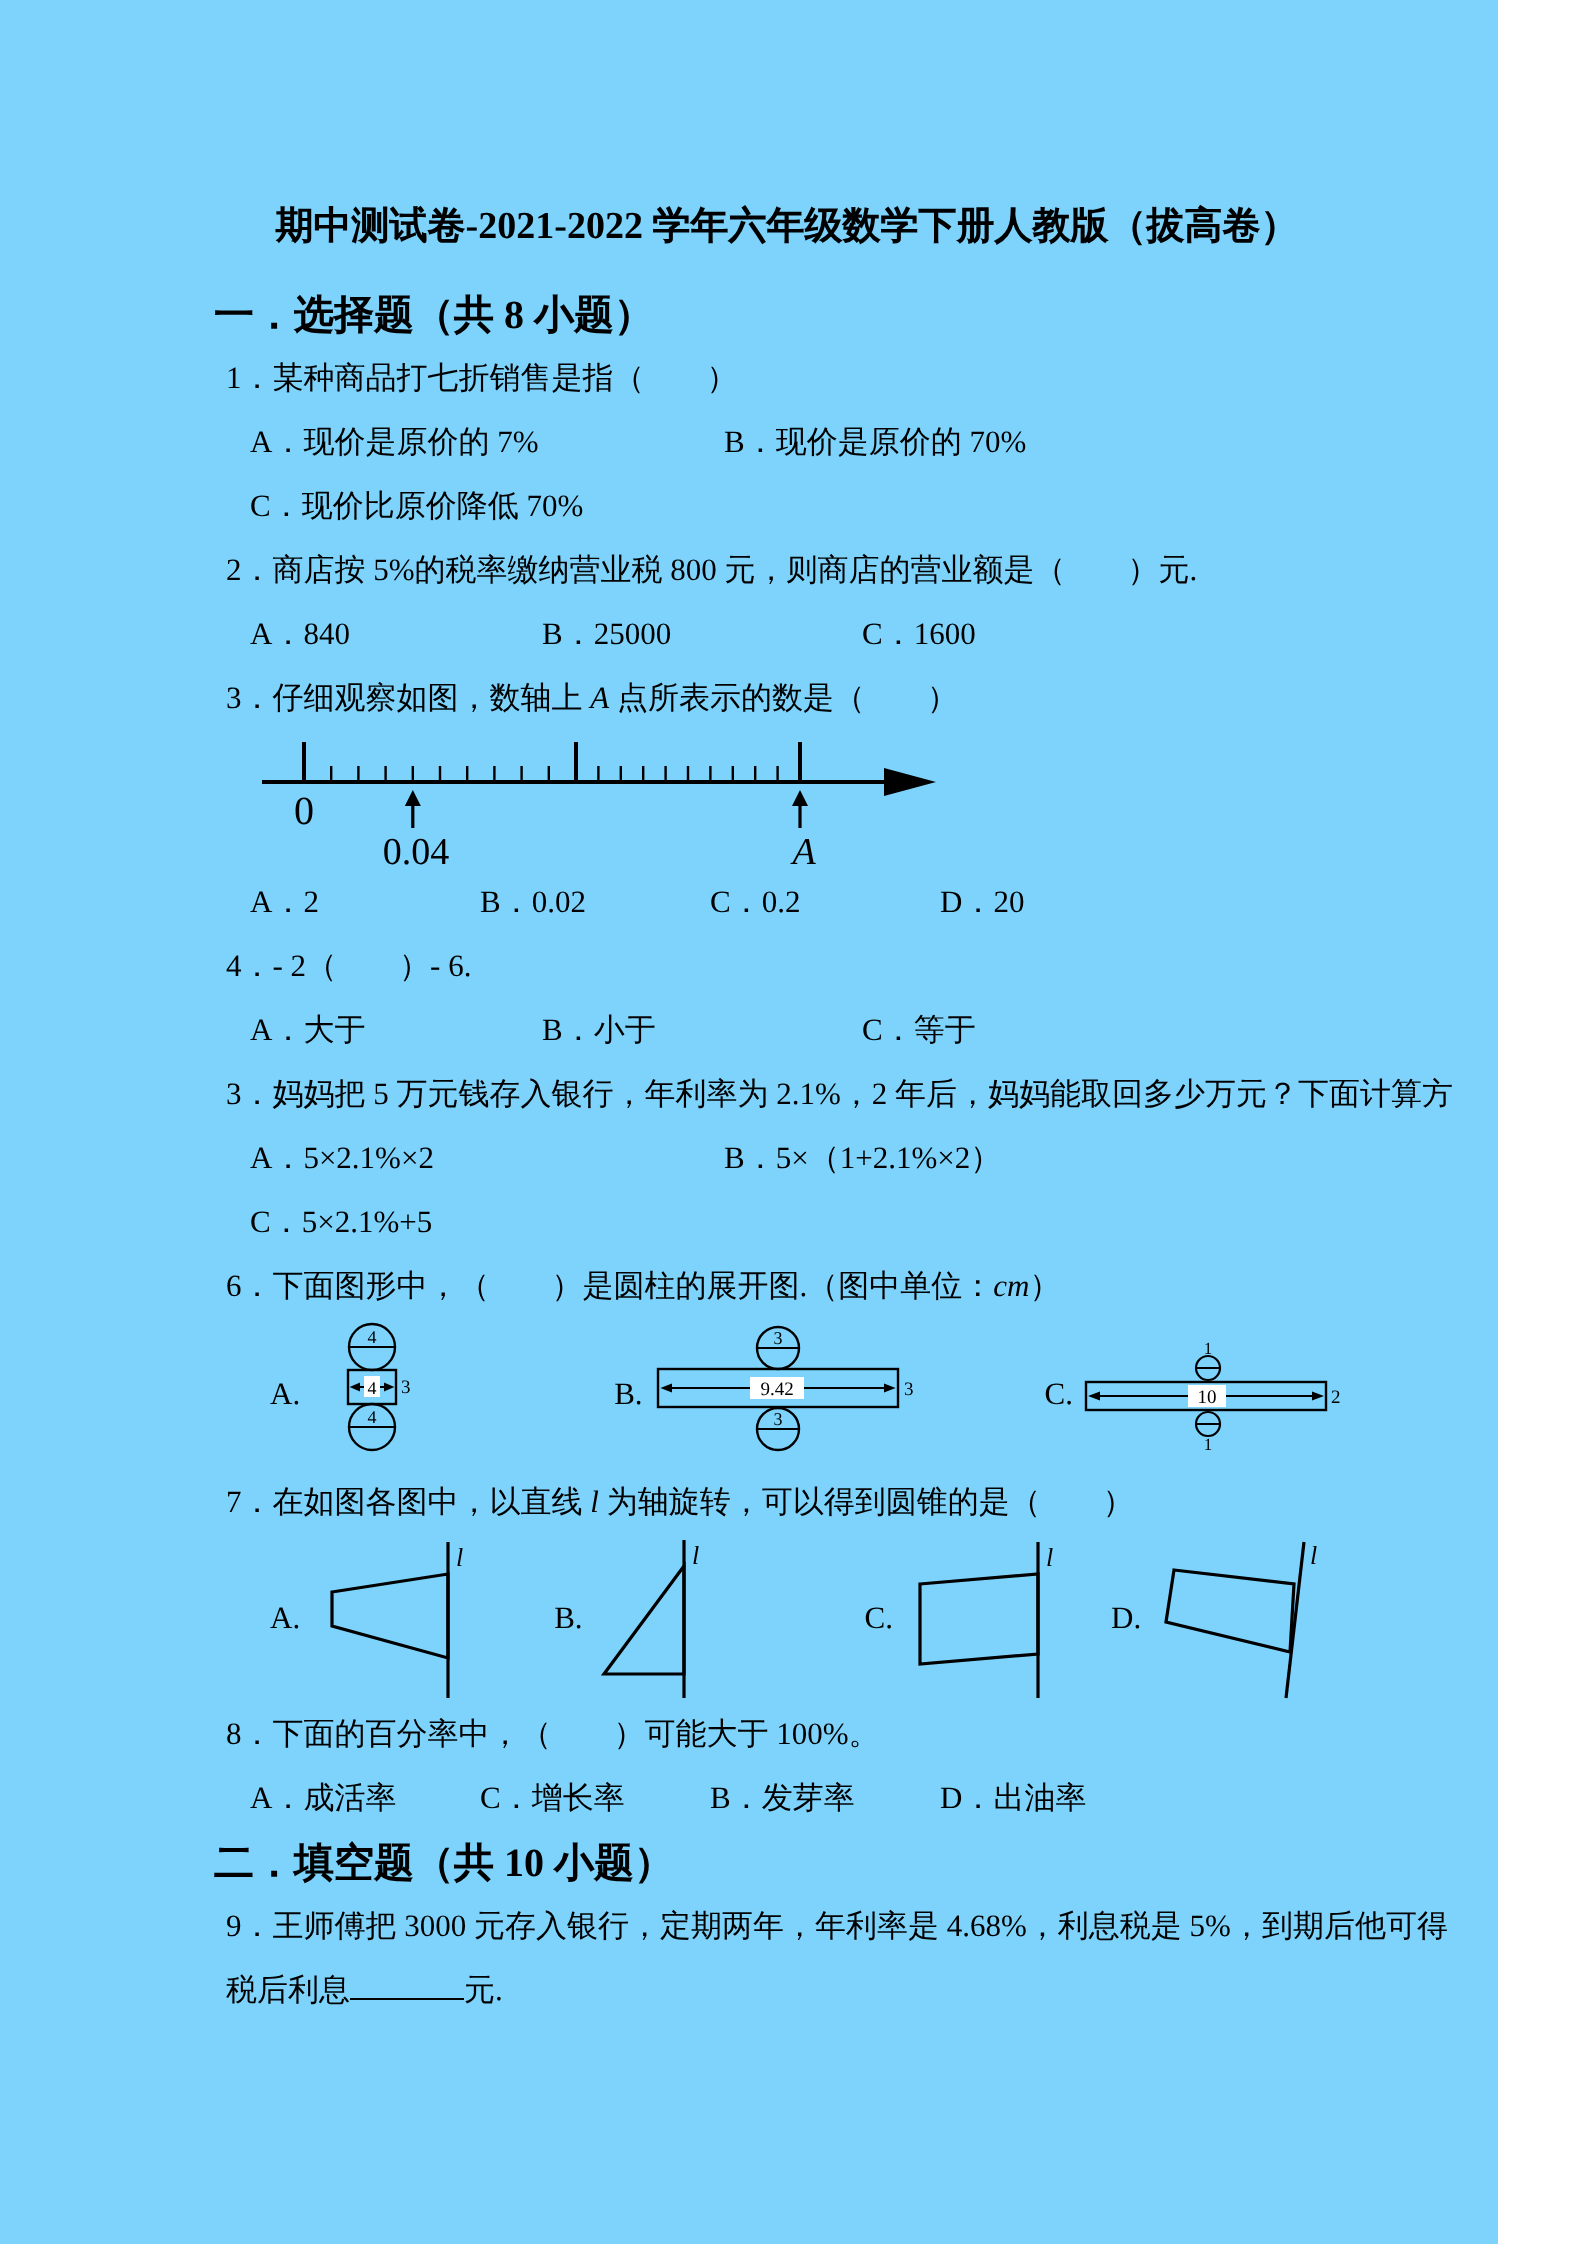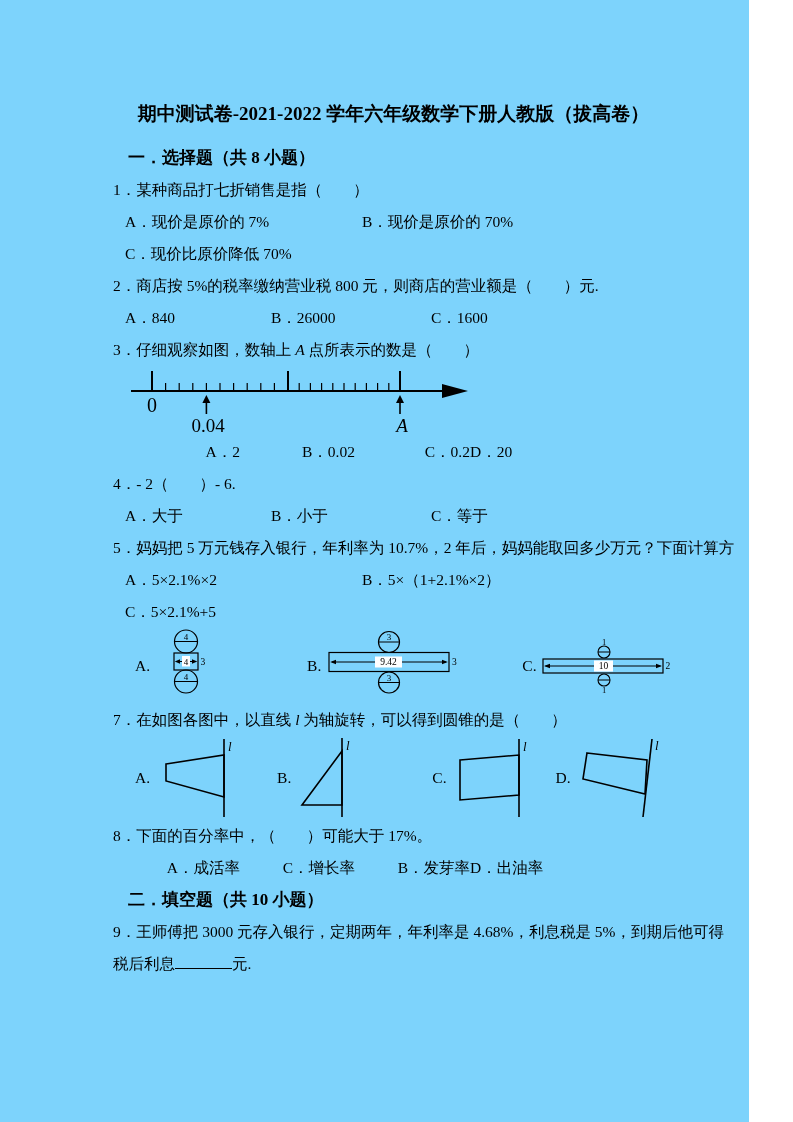--- a/index.html
+++ b/index.html
@@ -17,31 +17,31 @@
   .doc-title {
     text-align: center;
     font-weight: bold;
     font-size: 19px;
     height: 32px;
     line-height: 32px;
     white-space: nowrap;
   }
   .sec-heading {
     font-weight: bold;
-    font-size: 17px;
-    margin-left: 30px;
+    font-size: 20px;
+    margin-left: 9px;
     margin-top: 12px;
     height: 32px;
     line-height: 32px;
   }
   .stem { margin-left: 15px; height: 32px; line-height: 32px; white-space: nowrap; }
   .opt-row { margin-left: 27px; height: 32px; line-height: 32px; display: flex; white-space: nowrap; }
   .c2a { width: 237px; }
   .c3a { width: 146px; } .c3b { width: 160px; }
-  .c4 { width: 115px; text-align: right; }
+  .c4 { width: 115px; }
   .it { font-style: italic; }
   .nl-fig { margin-left: 30px; height: 70px; }
   .fig-row { display: flex; align-items: center; margin-left: 37px; }
   .fig-row-q6 { height: 76px; }
   .fig-row-q7 { height: 84px; }
   .fig-label { font-size: 15.5px; }
   .blank {
     display: inline-block;
     width: 57px;
     height: 1em;
@@ -69,21 +69,21 @@
       <span class="c2a">A．现价是原价的 7%</span>
       <span>B．现价是原价的 70%</span>
     </div>
     <div class="opt-row">
       <span>C．现价比原价降低 70%</span>
     </div>
 
     <div class="stem">2．商店按 5%的税率缴纳营业税 800 元，则商店的营业额是（　　）元.</div>
     <div class="opt-row">
       <span class="c3a">A．840</span>
-      <span class="c3b">B．26000</span>
+      <span class="c3b">B．25000</span>
       <span>C．1600</span>
     </div>
 
     <div class="stem"><span>3．仔细观察如图，数轴上 </span><span class="it">A</span><span> 点所表示的数是（　　）</span></div>
 
     <div class="nl-fig">
       <svg width="345" height="70" viewBox="0 0 345 70">
 
         <line x1="3" y1="25" x2="316" y2="25" stroke="#000" stroke-width="2"></line>
         <polygon points="314,18 340,25 314,32" fill="#000"></polygon>
@@ -134,29 +134,30 @@
       <span>D．20</span>
     </div>
 
     <div class="stem">4．- 2（　　）- 6.</div>
     <div class="opt-row">
       <span class="c3a">A．大于</span>
       <span class="c3b">B．小于</span>
       <span>C．等于</span>
     </div>
 
-    <div class="stem">5．妈妈把 5 万元钱存入银行，年利率为 10.7%，2 年后，妈妈能取回多少万元？下面计算方</div>
+    <div class="stem">3．妈妈把 5 万元钱存入银行，年利率为 2.1%，2 年后，妈妈能取回多少万元？下面计算方</div>
     <div class="opt-row">
       <span class="c2a">A．5×2.1%×2</span>
       <span>B．5×（1+2.1%×2）</span>
     </div>
     <div class="opt-row">
       <span>C．5×2.1%+5</span>
     </div>
 
+    <div class="stem"><span>6．下面图形中，（　　）是圆柱的展开图.（图中单位：</span><span class="it">cm</span><span>）</span></div>
 
     <div class="fig-row fig-row-q6">
       <span class="fig-label">A.</span>
       <svg class="ml6" width="60" height="74" viewBox="0 0 60 74">
         <circle cx="30" cy="12.5" r="11.5" fill="none" stroke="#000" stroke-width="1.2"></circle>
         <line x1="18.5" y1="12.5" x2="41.5" y2="12.5" stroke="#000" stroke-width="1"></line>
         <text x="30" y="10.5" font-size="9" text-anchor="middle">4</text>
         <rect x="18" y="24" width="24" height="17" fill="none" stroke="#000" stroke-width="1.2"></rect>
         <line x1="20" y1="32.5" x2="40" y2="32.5" stroke="#000" stroke-width="1"></line>
         <polygon points="18.8,32.5 24,30.3 24,34.7" fill="#000"></polygon>
@@ -229,21 +230,21 @@
       </svg>
 
       <span class="fig-label mlD7">D.</span>
       <svg class="ml4" width="85" height="82" viewBox="0 0 85 82">
         <line x1="77" y1="2" x2="68" y2="80" stroke="#000" stroke-width="1.6"></line>
         <text x="80" y="13" font-size="13" font-style="italic">l</text>
         <polygon points="12,16 72,23 70,57 8,42" fill="none" stroke="#000" stroke-width="1.6"></polygon>
       </svg>
     </div>
 
-    <div class="stem">8．下面的百分率中，（　　）可能大于 17%。</div>
+    <div class="stem">8．下面的百分率中，（　　）可能大于 100%。</div>
     <div class="opt-row">
       <span class="c4">A．成活率</span>
       <span class="c4">C．增长率</span>
       <span class="c4">B．发芽率</span>
       <span>D．出油率</span>
     </div>
 
     <div class="sec-heading" style="margin-top:0">二．填空题（共 10 小题）</div>
 
     <div class="stem">9．王师傅把 3000 元存入银行，定期两年，年利率是 4.68%，利息税是 5%，到期后他可得</div>

